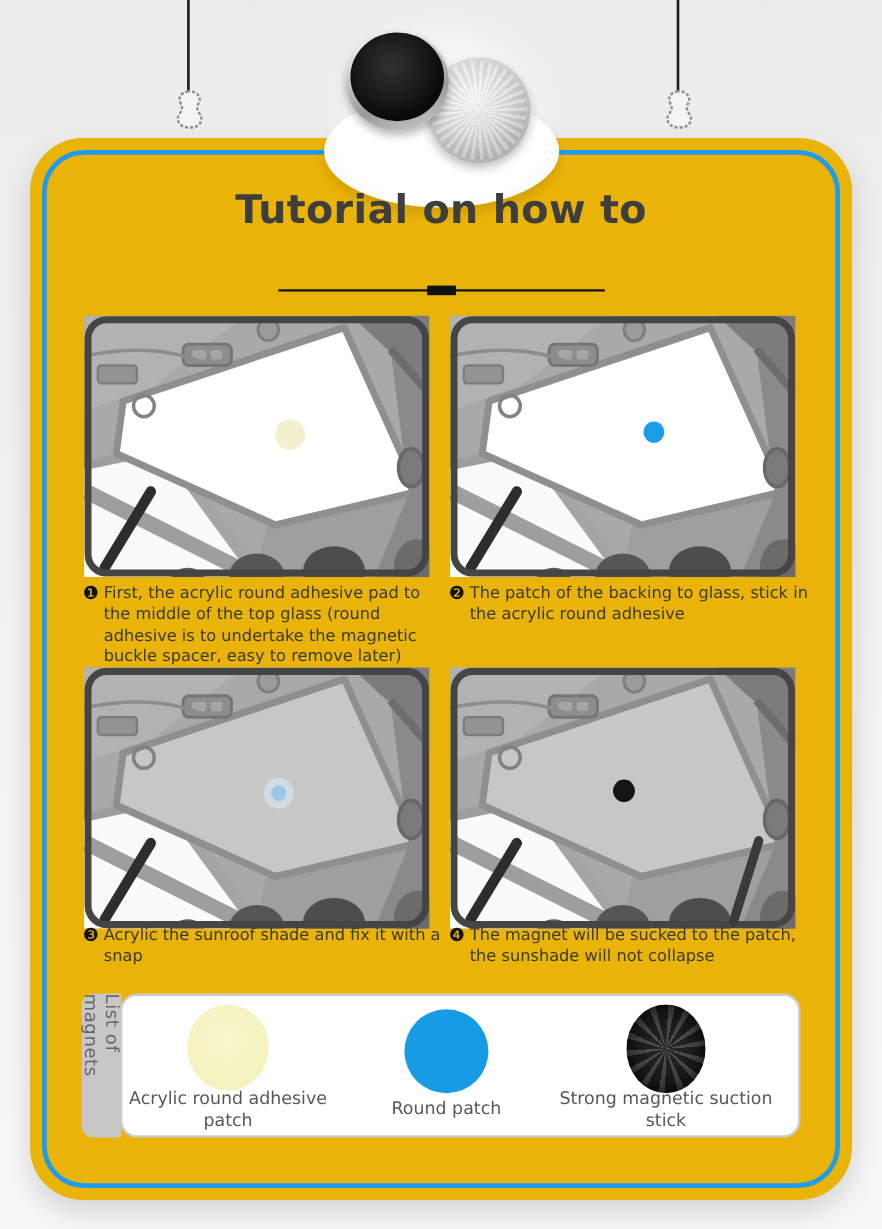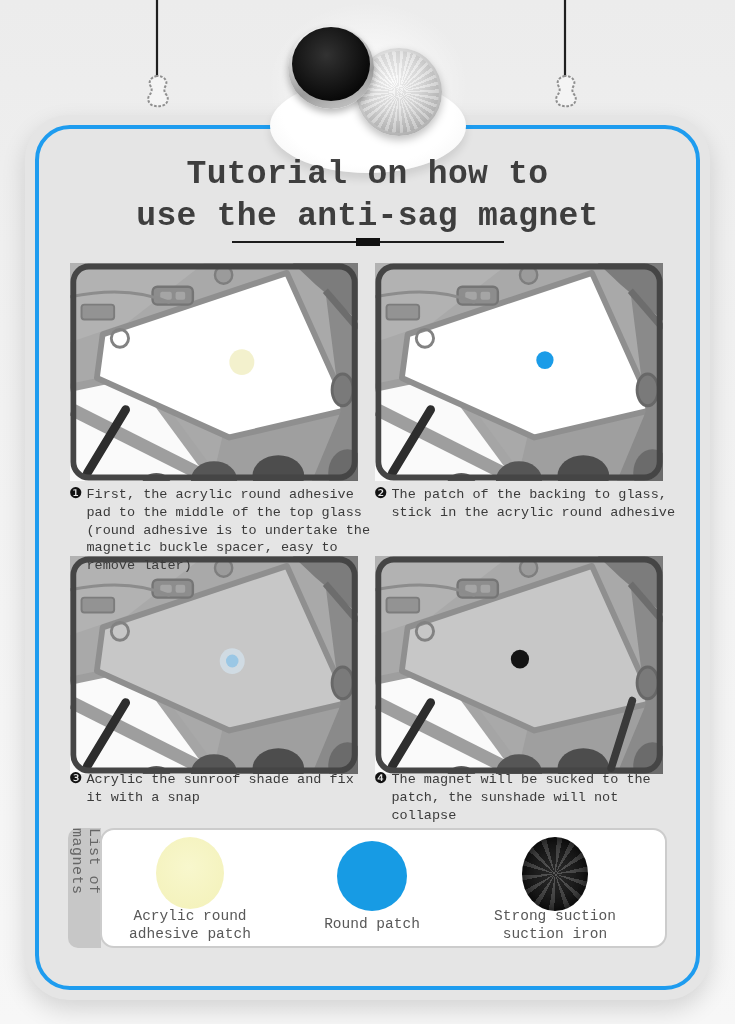--- a/index.html
+++ b/index.html
@@ -9,23 +9,22 @@
     font-family:"DejaVu Sans","Liberation Sans",sans-serif;
     -webkit-font-smoothing:antialiased;
   }
   
   .hanger{position:absolute;top:0;z-index:1;}
   .hanger.left{left:142px;}
   .hanger.right{left:550px;}
   
   .card{
     position:absolute;left:25px;top:115px;width:685px;height:885px;
-    background:#e5e5e5;border-radius:44px;z-index:2;
+    background:#eab308;border-radius:44px;z-index:2;
     box-shadow:0 10px 24px rgba(0,0,0,0.14);
-    font-family:Liberation Mono, monospace;
   }
   .card-border{
     position:absolute;inset:10px;border:4px solid #1E9CEF;border-radius:35px;
     pointer-events:none;
   }
   .notch{
     position:absolute;left:245px;top:-36px;width:196px;height:94px;border-radius:50%;
     background:radial-gradient(ellipse at 50% 32%,#ffffff 62%,#f2f2f2 100%);
     box-shadow:0 6px 9px rgba(0,0,0,0.10);
   }
@@ -141,21 +140,20 @@
       <use href="#clip"></use>
     </svg>
 </div>
 
 <div class="card">
   <div class="card-border"></div>
   <div class="notch"></div>
 
   <div class="title">
     <div>Tutorial on how to</div>
-    <div>use the anti-sag magnet</div>
   </div>
   <div class="divider">
     <div class="line"></div>
     <div class="tick"></div>
   </div>
 
   <figure class="panel p1" style="margin:0">
     <svg viewBox="0 0 300 220" preserveAspectRatio="none">
       <use href="#car-roof"></use>
       <circle cx="179" cy="100" r="13" fill="#F2EFC8" opacity="0.9"></circle>
@@ -203,20 +201,20 @@
     <span>The magnet will be sucked to the patch, the sunshade will not collapse</span>
   </div>
 
   <div class="list-tab">List of magnets</div>
   <div class="list-box"></div>
   <div class="swatch swatch-yellow"></div>
   <div class="swatch swatch-blue"></div>
   <div class="swatch swatch-black"></div>
   <div class="swatch-label l-blue">Round patch</div>
   <div class="swatch-label l-yellow">Acrylic round adhesive patch</div>
-  <div class="swatch-label l-black">Strong suction suction iron</div>
+  <div class="swatch-label l-black">Strong magnetic suction stick</div>
 </div>
 
 <div class="magnet-glow"></div>
 <div class="disc-silver"></div>
 <div class="disc-black-outer">
   <div class="disc-black-inner"></div>
 </div>
 
 </body></html>

